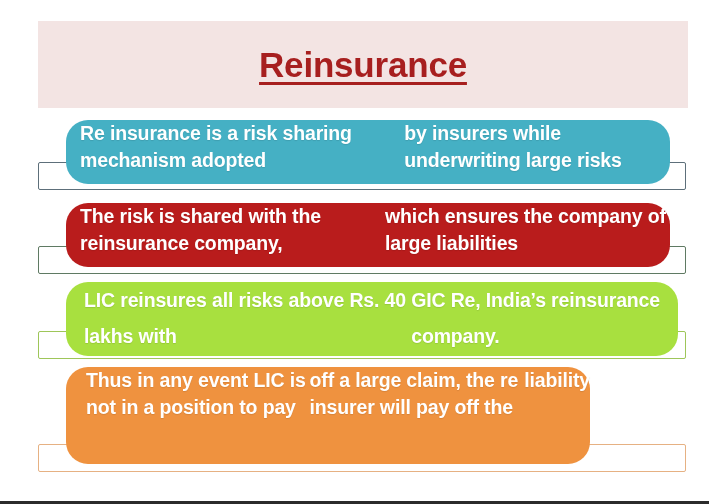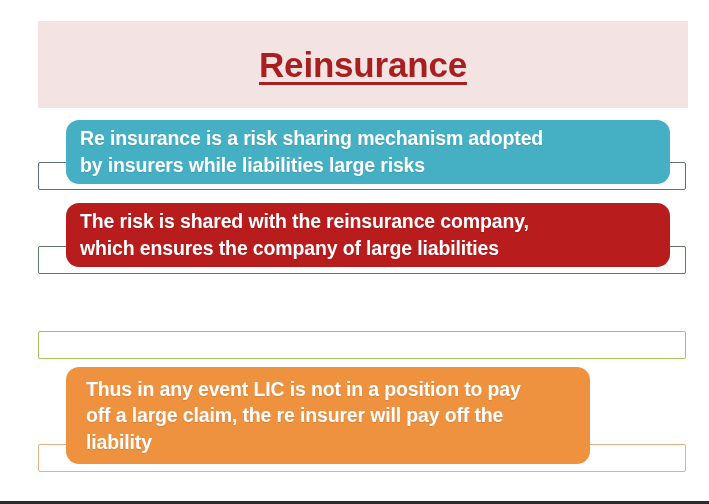--- a/index.html
+++ b/index.html
@@ -71,25 +71,24 @@
     background: transparent;
     border-style: solid;
     border-width: 1.5px;
     border-radius: 2px;
   }
 
   
   .stmt-box {
     position: absolute;
     box-sizing: border-box;
-    border-radius: 13px;
+    border-radius: 22px;
     color: #ffffff;
     font-weight: bold;
     display: flex;
-    flex-direction: column;
     justify-content: center;
   }
   .stmt-text {
     font-size: 19.5px;
     line-height: 1.36;
     color: #ffffff;
     font-weight: bold;
     letter-spacing: -0.15px;
     text-shadow: 0 1px 1px rgba(0,0,0,0.10);
   }
@@ -146,30 +145,34 @@
 
   <div class="frame-left-edge"></div>
 
   <div class="title-band">
     <span class="title-text">Reinsurance</span>
   </div>
 
   <div class="outline-box" id="box1-outline"></div>
   <div class="stmt-box" id="box1">
     <div class="stmt-text">Re insurance is a risk sharing mechanism adopted</div>
-    <div class="stmt-text">by insurers while liabilities large risks</div>
+    <div class="stmt-text">by insurers while underwriting large risks</div>
   </div>
 
   <div class="outline-box" id="box2-outline"></div>
   <div class="stmt-box" id="box2">
     <div class="stmt-text">The risk is shared with the reinsurance company,</div>
     <div class="stmt-text">which ensures the company of large liabilities</div>
   </div>
 
   <div class="outline-box" id="box3-outline"></div>
+  <div class="stmt-box" id="box3">
+    <div class="stmt-text">LIC reinsures all risks above Rs. 40 lakhs with</div>
+    <div class="stmt-text">GIC Re, India’s reinsurance company.</div>
+  </div>
 
   <div class="outline-box" id="box4-outline"></div>
   <div class="stmt-box" id="box4">
     <div class="stmt-text">Thus in any event LIC is not in a position to pay</div>
     <div class="stmt-text">off a large claim, the re insurer will pay off the</div>
     <div class="stmt-text">liability</div>
   </div>
 
   <div class="frame-bottom-edge"></div>
 </div>

